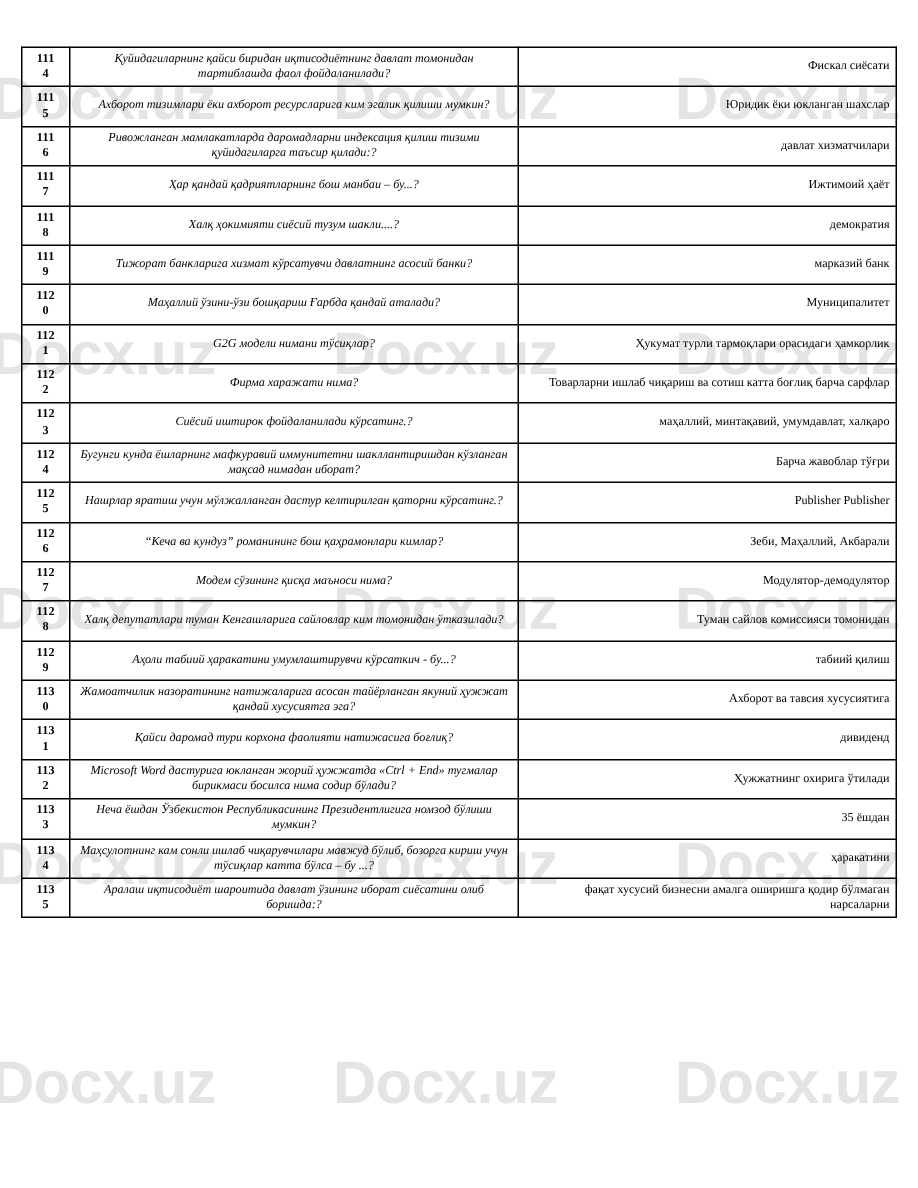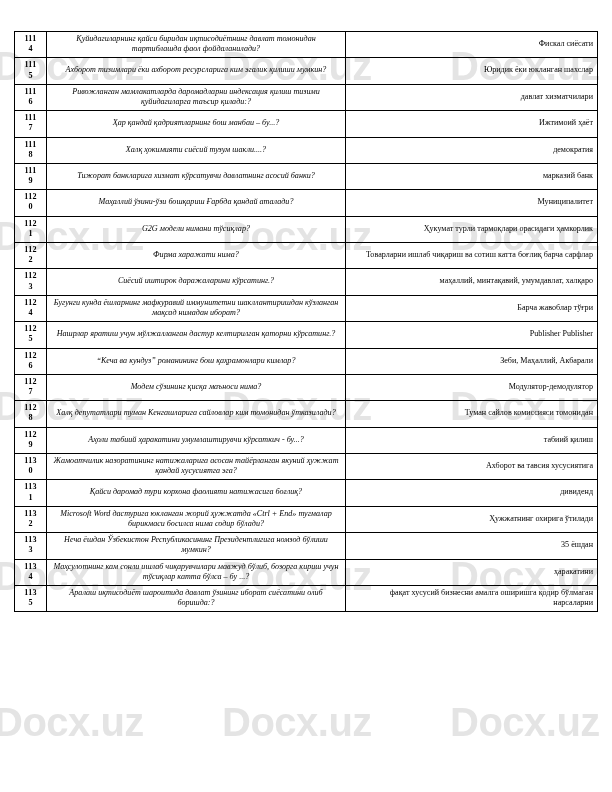--- a/index.html
+++ b/index.html
@@ -185,21 +185,21 @@
             <span class="num-b">2</span>
           </td>
           <td class="quest">Фирма харажати нима?</td>
           <td class="ans">Товарларни ишлаб чиқариш ва сотиш катта боғлиқ барча сарфлар</td>
         </tr>
         <tr>
           <td class="num">
             <span class="num-a">112</span>
             <span class="num-b">3</span>
           </td>
-          <td class="quest">Сиёсий иштирок даражаларини кўрсатинг.?</td>
+          <td class="quest">Сиёсий иштирок фойдаланилади кўрсатинг.?</td>
           <td class="ans">маҳаллий, минтақавий, умумдавлат, халқаро</td>
         </tr>
         <tr>
           <td class="num">
             <span class="num-a">112</span>
             <span class="num-b">4</span>
           </td>
           <td class="quest">Бугунги кунда ёшларнинг мафкуравий иммунитетни шакллантиришдан кўзланган мақсад нимадан иборат?</td>
           <td class="ans">Барча жавоблар тўғри</td>
         </tr>

